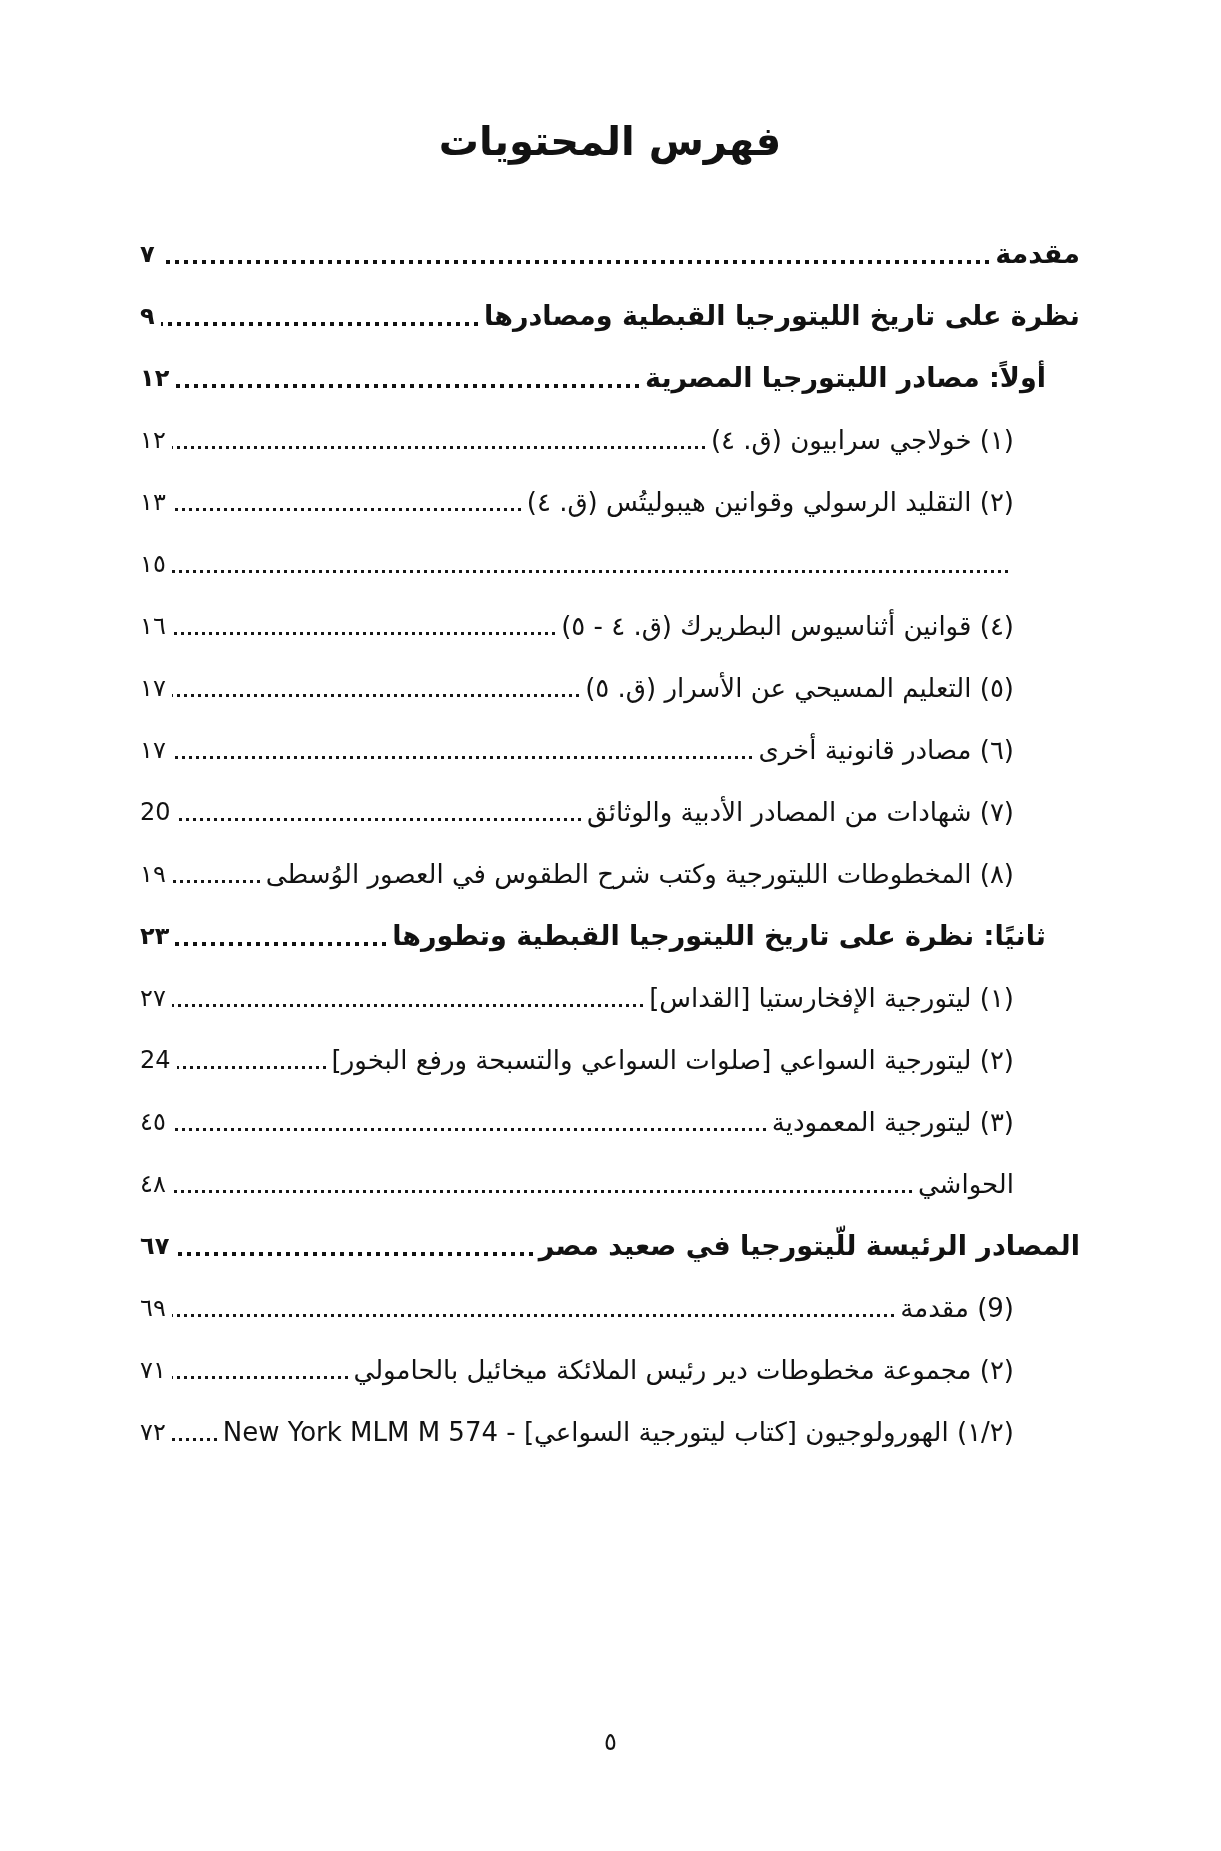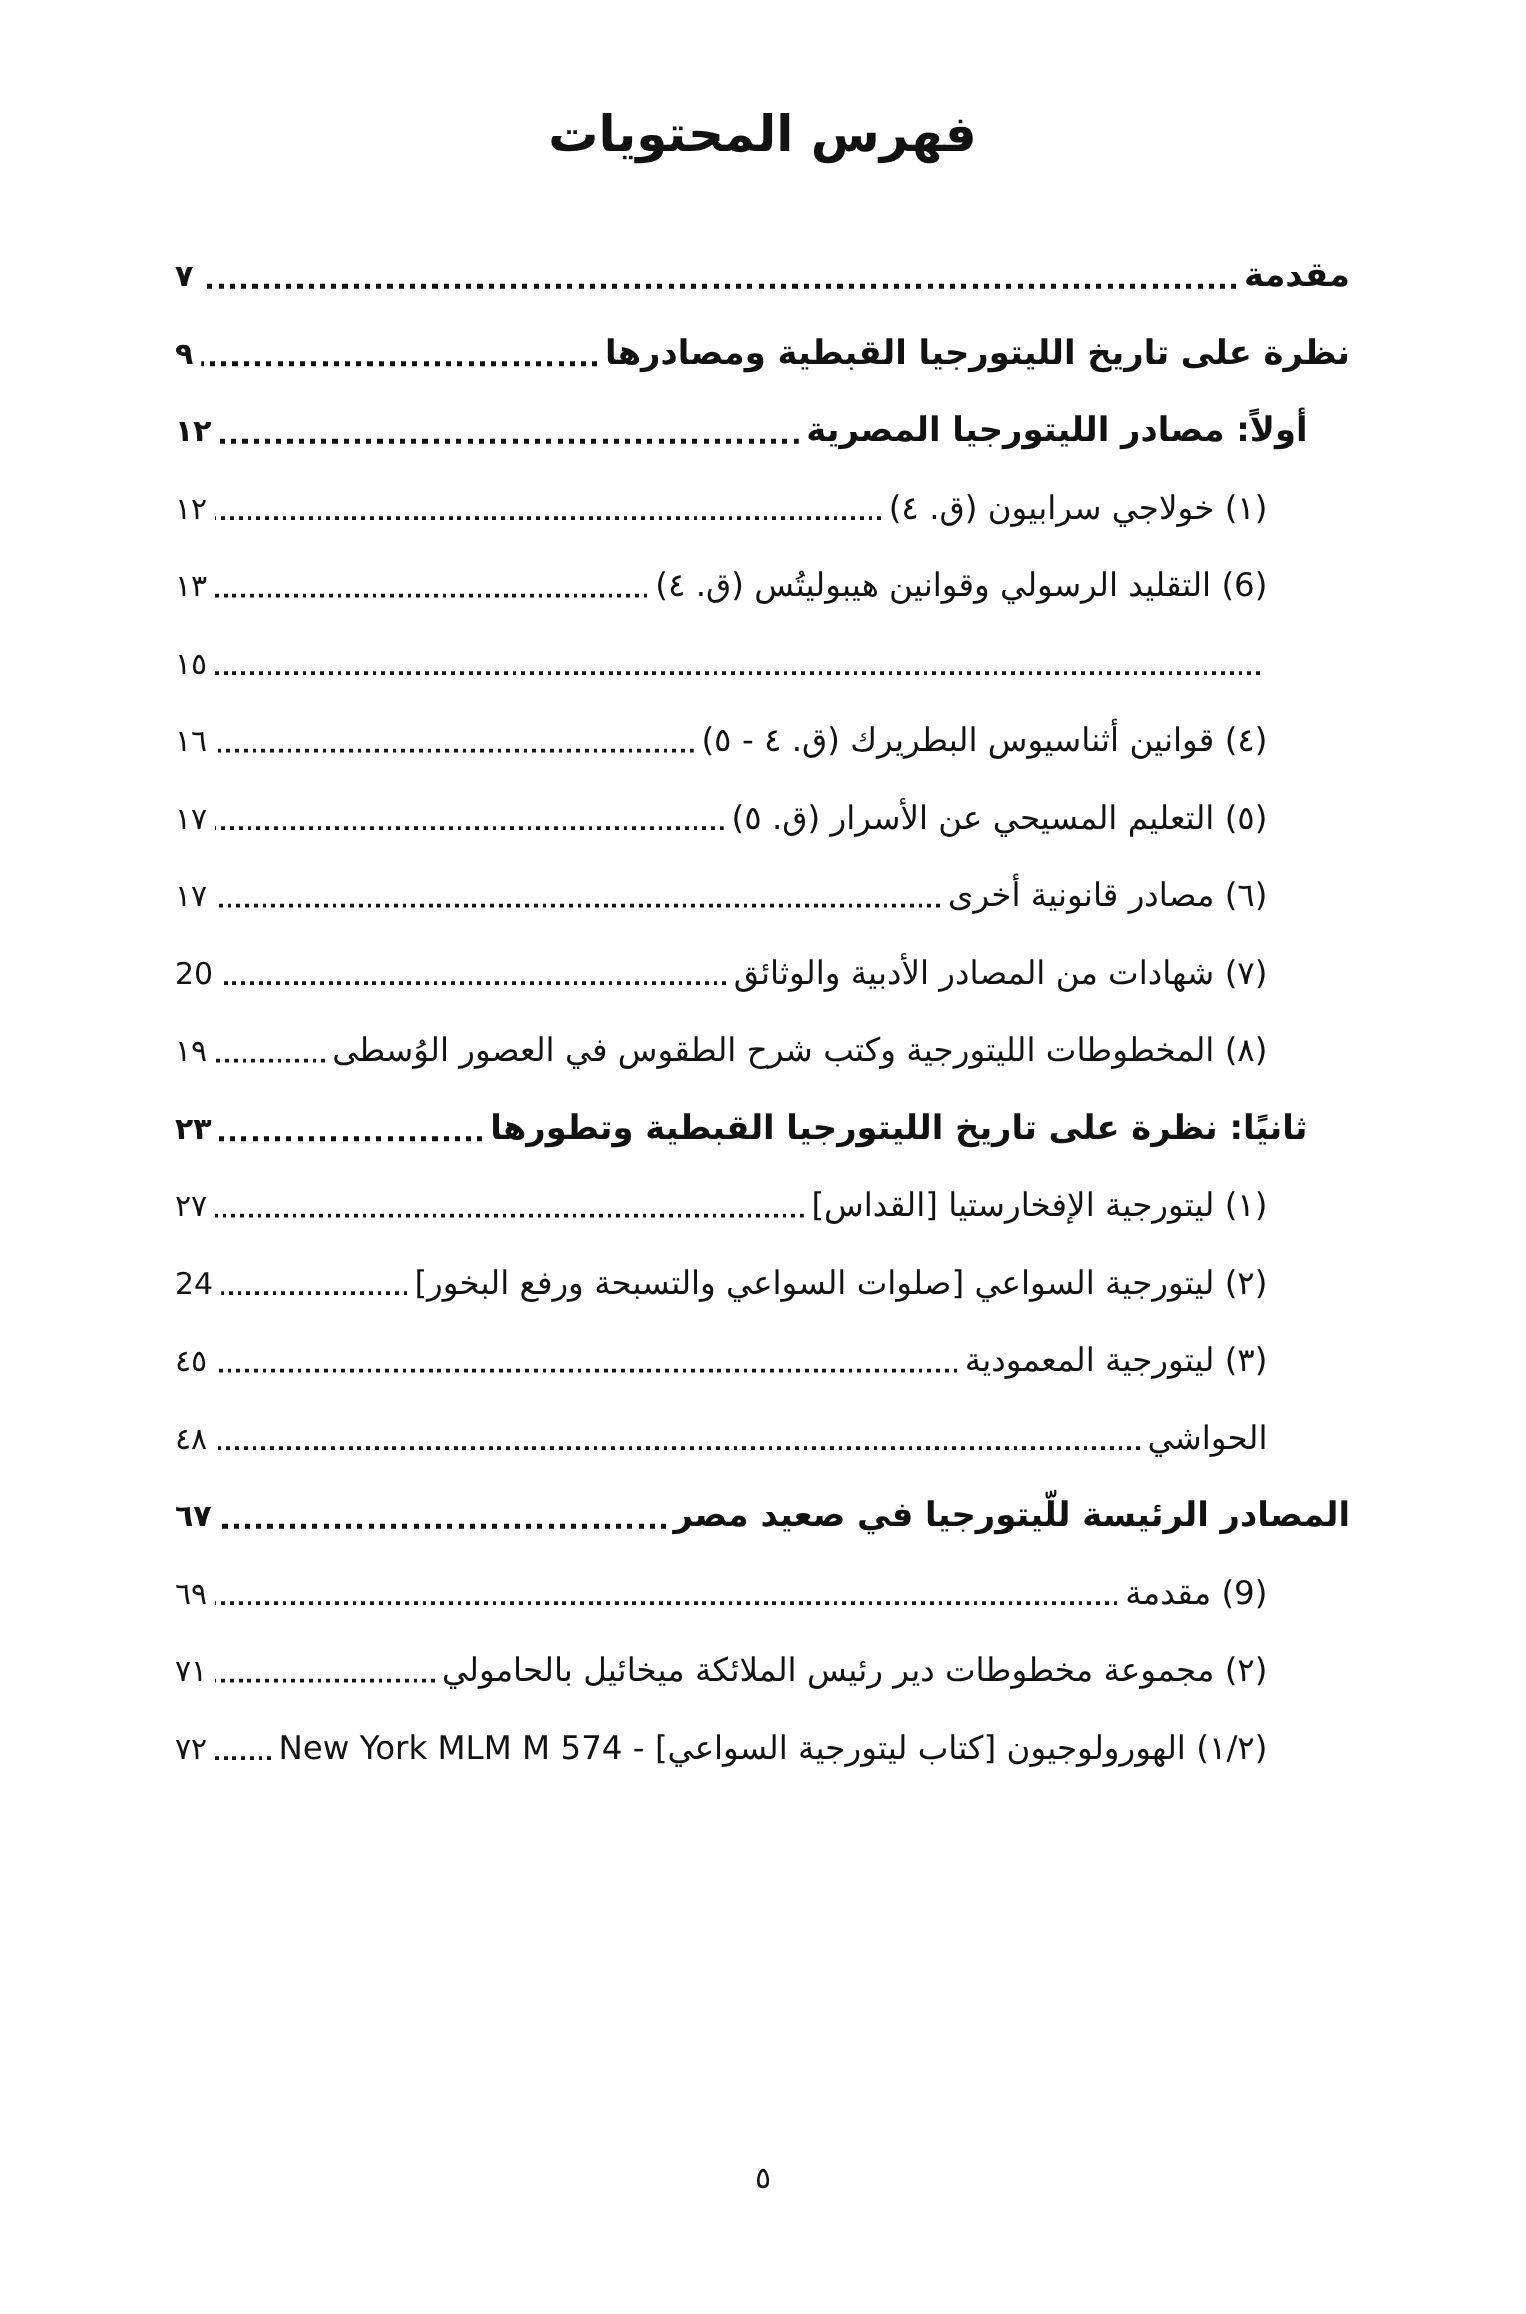--- a/index.html
+++ b/index.html
@@ -2,21 +2,21 @@
 <html lang="ar" dir="rtl"><head>
 <meta charset="utf-8">
 <style>
   html,body { margin:0; padding:0; }
   body {
     width:1221px; height:1851px;
     background:#ffffff; color:#121212;
     font-family:"DejaVu Sans", sans-serif;
     position:relative; overflow:hidden;
   }
-  .content { padding:83px 141px 0 140px; direction:rtl; }
+  .content { padding:116px 141px 0 140px; direction:rtl; }
   .doc-title {
     margin:0 0 44px 0;
     text-align:center;
     font-size:40px; font-weight:bold;
     line-height:1.25;
   }
   .toc { direction:rtl; }
   .toc-row {
     display:flex; direction:rtl;
     align-items:flex-end;
@@ -69,21 +69,21 @@
       <span class="pg">١٢</span>
     </div>
 
     <div class="toc-row l2">
       <span class="label">(١) خولاجي سرابيون (ق. ٤)</span>
       <span class="dots"></span>
       <span class="pg">١٢</span>
     </div>
 
     <div class="toc-row l2">
-      <span class="label">(6) التقليد الرسولي وقوانين هيبوليتُس (ق. ٤)</span>
+      <span class="label">(٢) التقليد الرسولي وقوانين هيبوليتُس (ق. ٤)</span>
       <span class="dots"></span>
       <span class="pg">١٣</span>
     </div>
 
     <div class="toc-row l2">
       <span class="dots"></span>
       <span class="pg">١٥</span>
     </div>
 
     <div class="toc-row l2">

